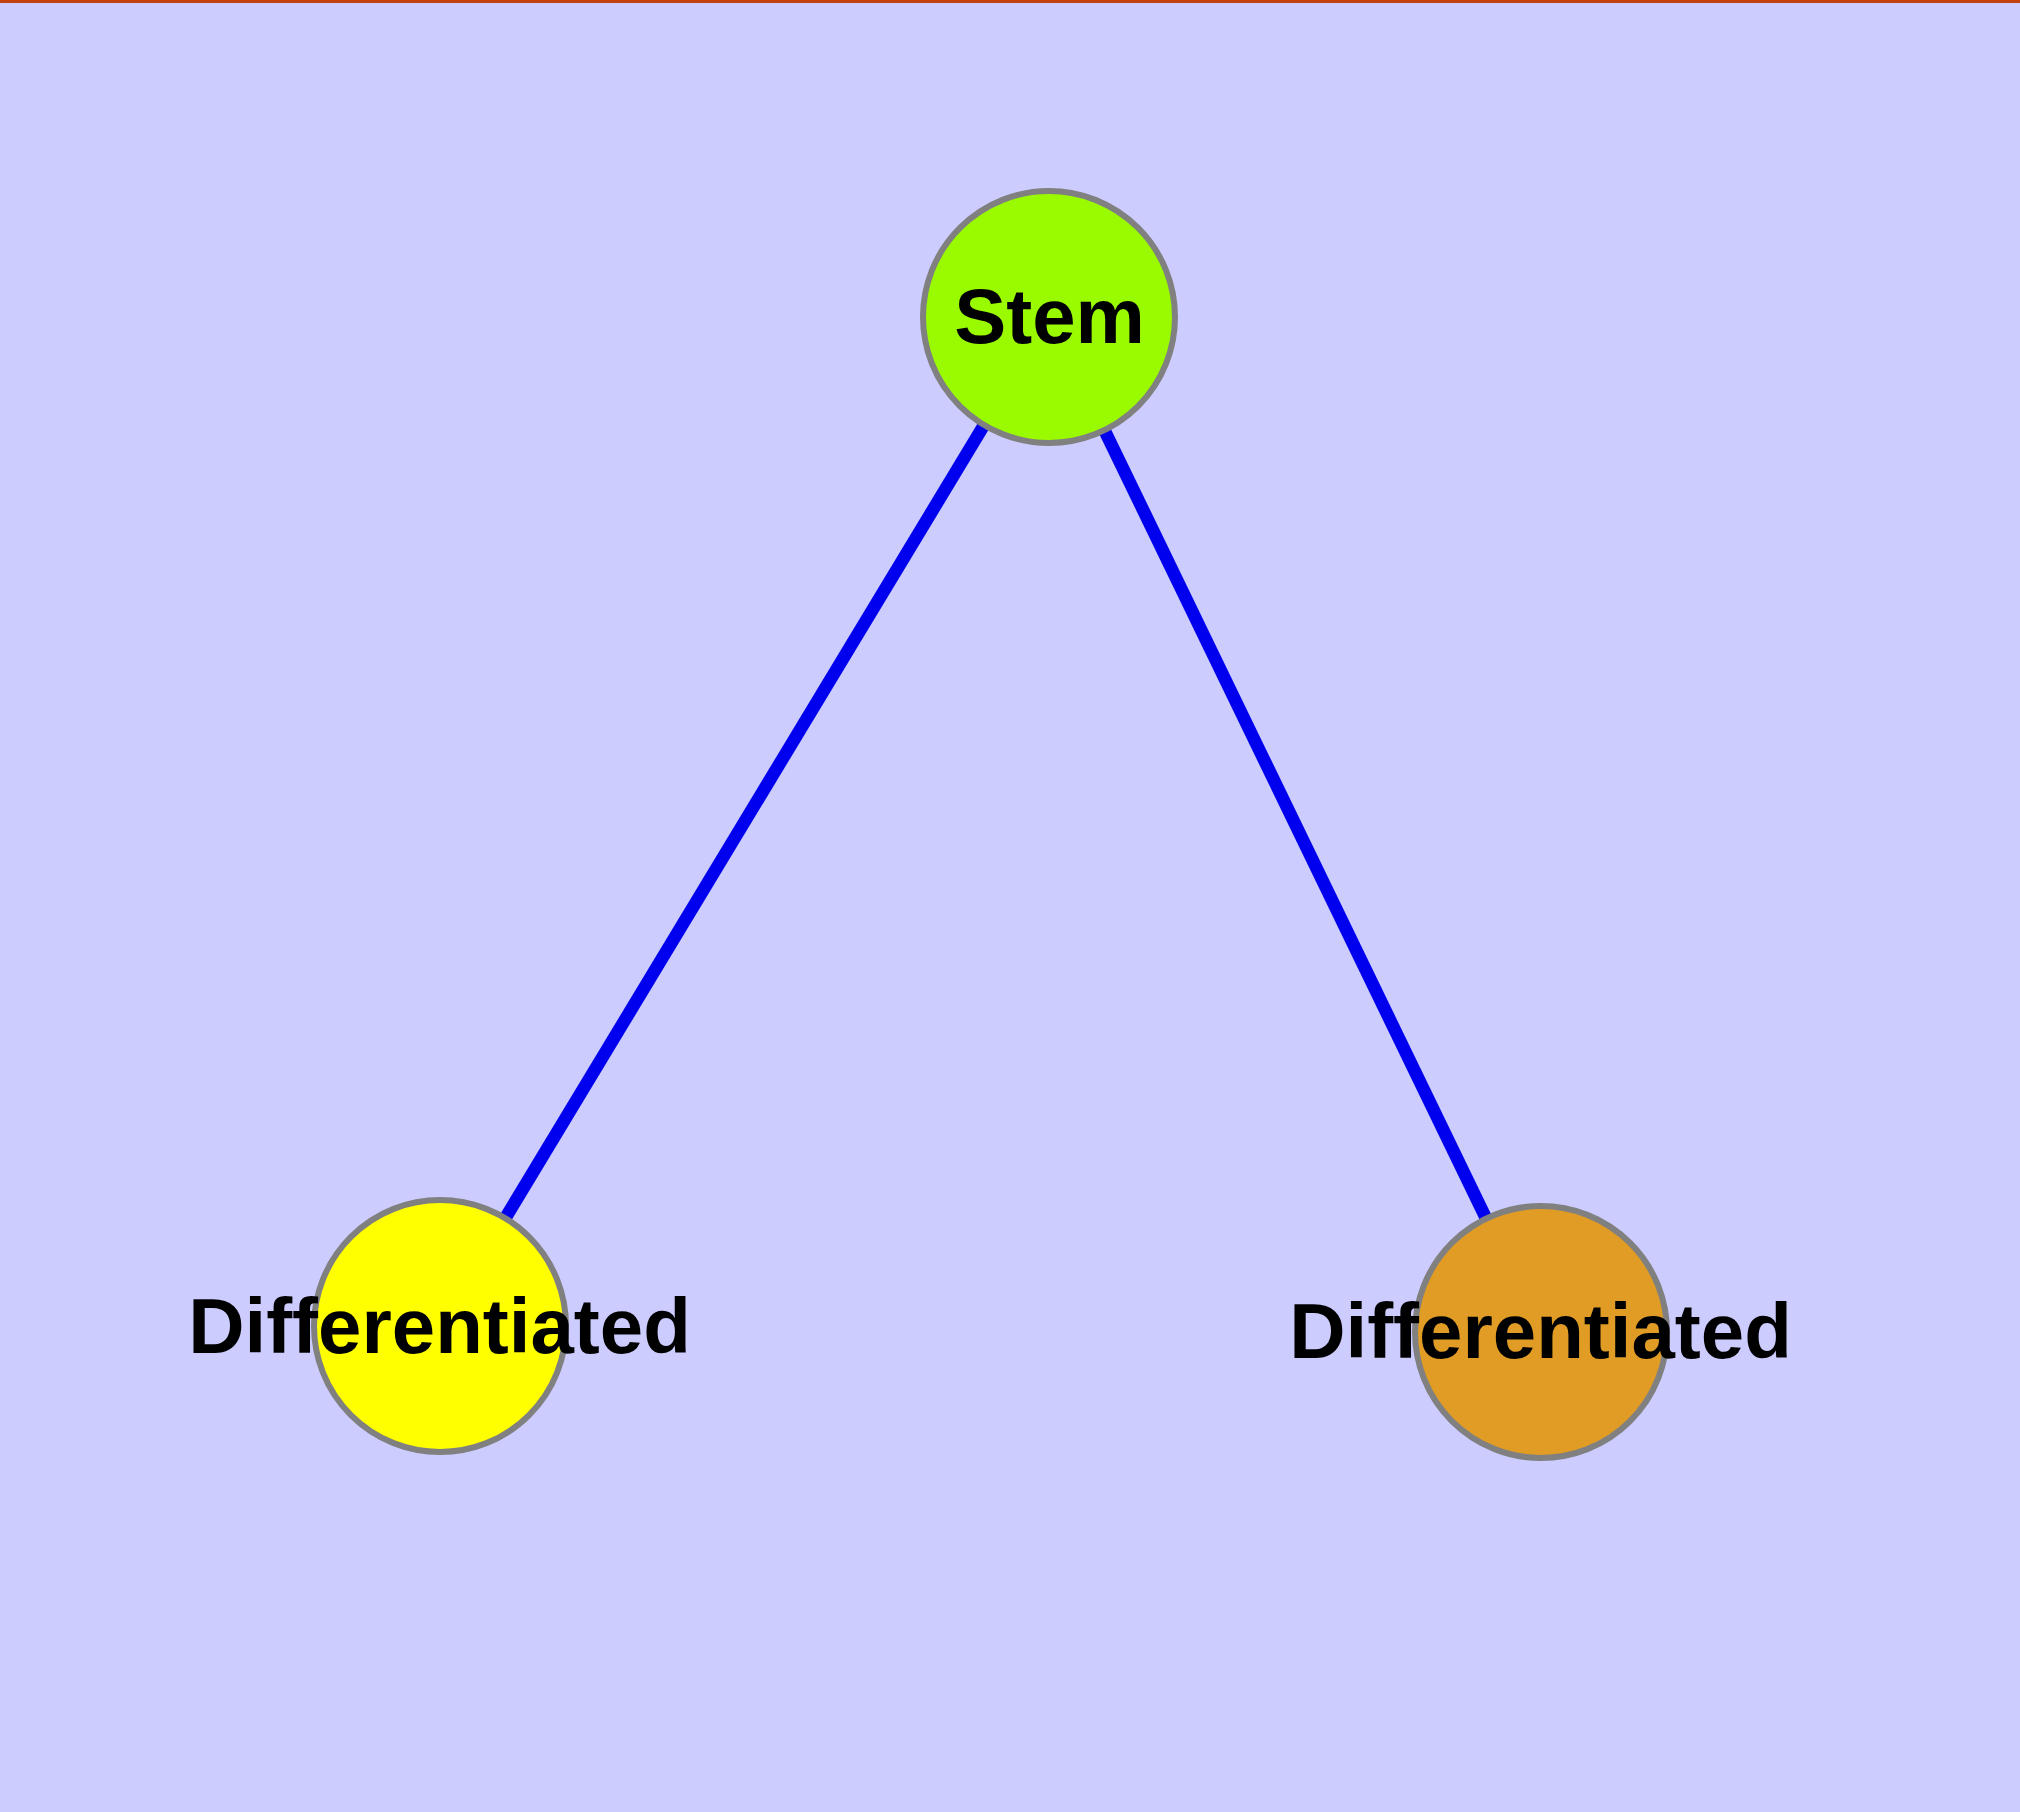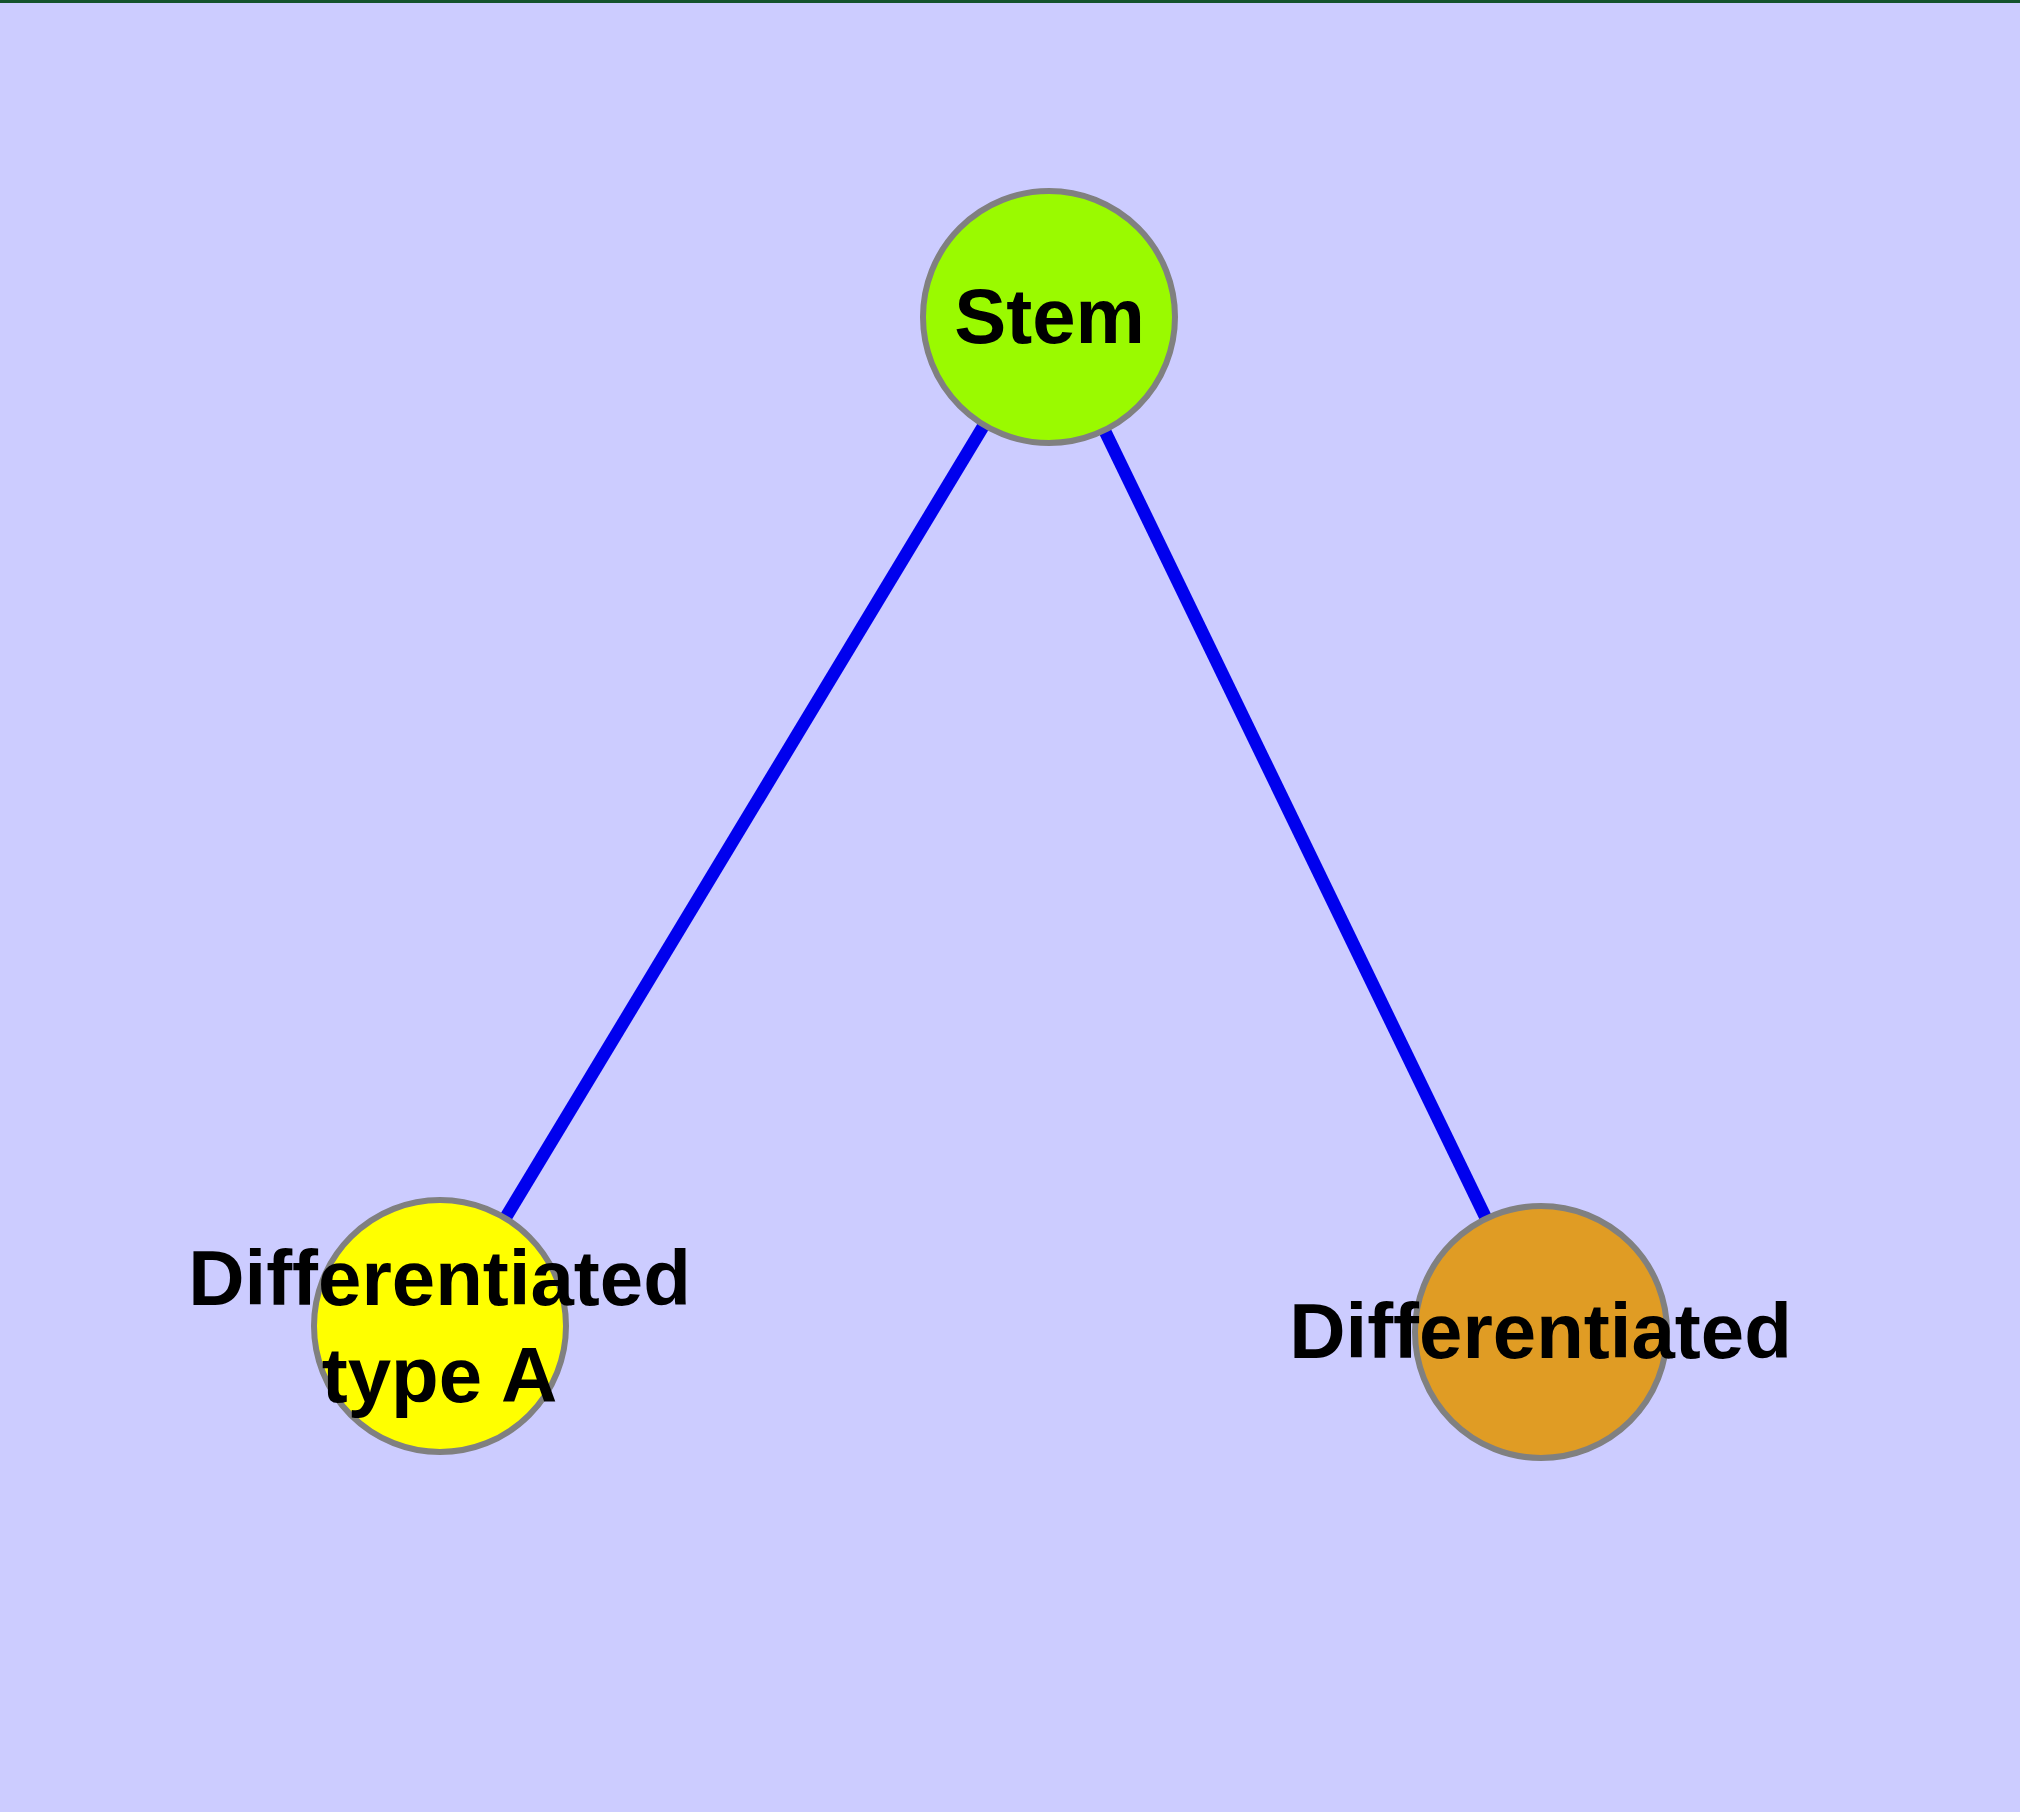--- a/index.html
+++ b/index.html
@@ -8,21 +8,21 @@
     background: #ffffff;
     width: 2021px;
     height: 1812px;
     overflow: hidden;
     font-family: "Liberation Sans", "DejaVu Sans", sans-serif;
   }
   .page {
     position: relative;
     width: 2021px;
     height: 1812px;
-    background: #14532d;
+    background: #c2410c;
   }
   .canvas {
     position: absolute;
     left: 0;
     top: 3.4px;            
     width: 2021px;
     height: 1809px;
     background: #CCCCFF; 
   }
   svg.edge-layer {
@@ -83,21 +83,20 @@
     <div class="node node-type-a" data-bind-css="backgroundColor:diagram.nodes.1.fill;borderColor:diagram.node_border_color" style="background-color: rgb(255, 255, 0); border-color: rgb(128, 128, 128);"></div>
 
     <div class="node node-type-b" data-bind-css="backgroundColor:diagram.nodes.2.fill;borderColor:diagram.node_border_color" style="background-color: rgb(224, 156, 36); border-color: rgb(128, 128, 128);"></div>
 
     <div class="node-label label-stem">
       <span data-bind="diagram.nodes.0.lines.0">Stem</span>
     </div>
 
     <div class="node-label label-type-a">
       <span data-bind="diagram.nodes.1.lines.0">Differentiated</span>
-      <span data-bind="diagram.nodes.1.lines.1">type A</span>
     </div>
 
     <div class="node-label label-type-b">
       <span data-bind="diagram.nodes.2.lines.0">Differentiated</span>
     </div>
 
   </div>
 </div>
 
 

